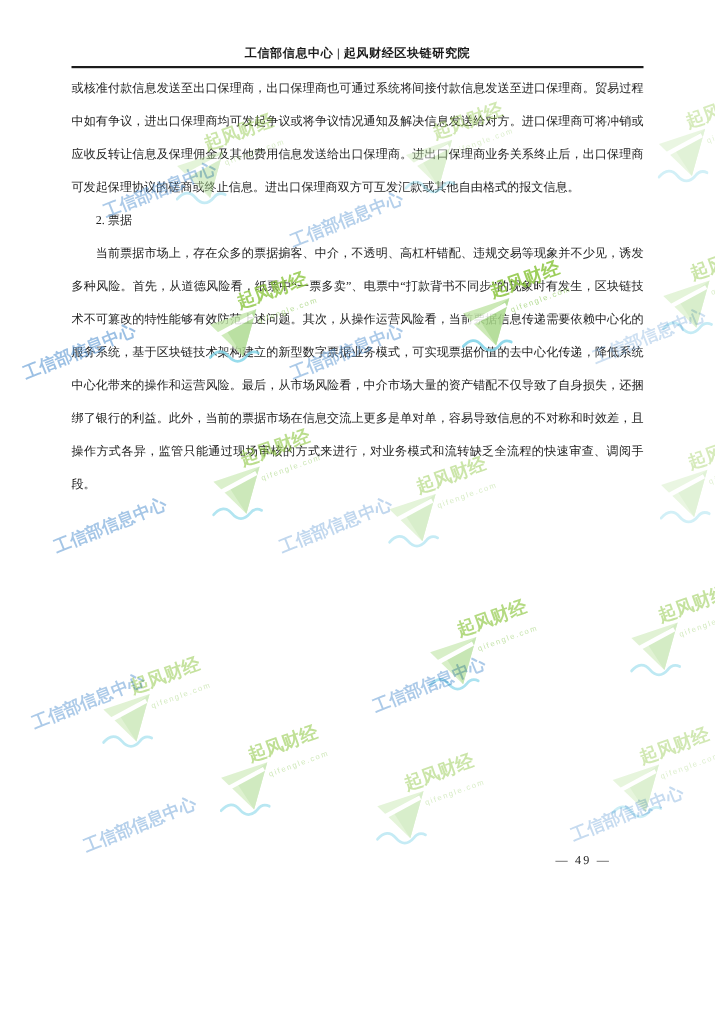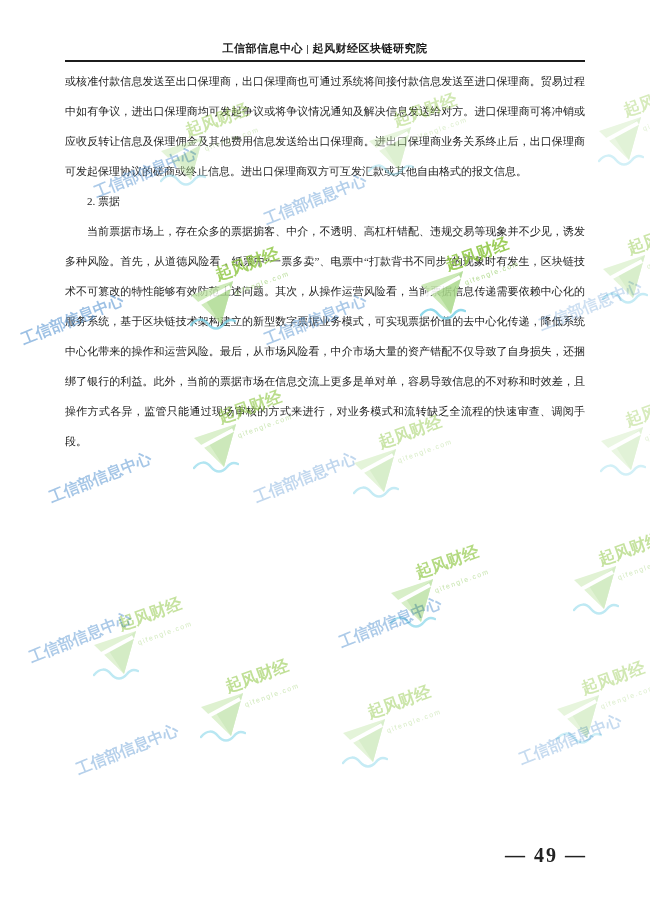--- a/index.html
+++ b/index.html
@@ -18,22 +18,22 @@
   
   .body-text {
     position:absolute; top:66px; left:65px; width:520px;
     font-size:11px; line-height:30px; color:#1d1d1d;
     text-align:justify; text-justify:inter-character;font-family:Liberation Serif, serif;
   }
   .body-text p { margin:0; }
   .body-text p.indent { text-indent:2em; }
   
   .pageno {
-    position:absolute; top:844px; left:505px;
-    font-size:20px; color:#222; letter-spacing:2px; white-space:nowrap;font-weight:bold;
+    position:absolute; top:776px; left:505px;
+    font-size:11px; color:#222; letter-spacing:2px; white-space:nowrap;
   }
   
   .wm-layer { position:absolute; inset:0; pointer-events:none; z-index:3; }
   .wm-green { position:absolute; width:150px; height:84px; mix-blend-mode:multiply; }
   .wm-green svg { position:absolute; left:0; top:16px; }
   .wm-green .t {
     position:absolute; left:30px; top:2px;
     font-family:"Liberation Sans","DejaVu Sans",sans-serif;
     font-weight:bold; font-size:16.5px; color:#8cc63f;
     transform:rotate(-20deg); transform-origin:left bottom; white-space:nowrap;

